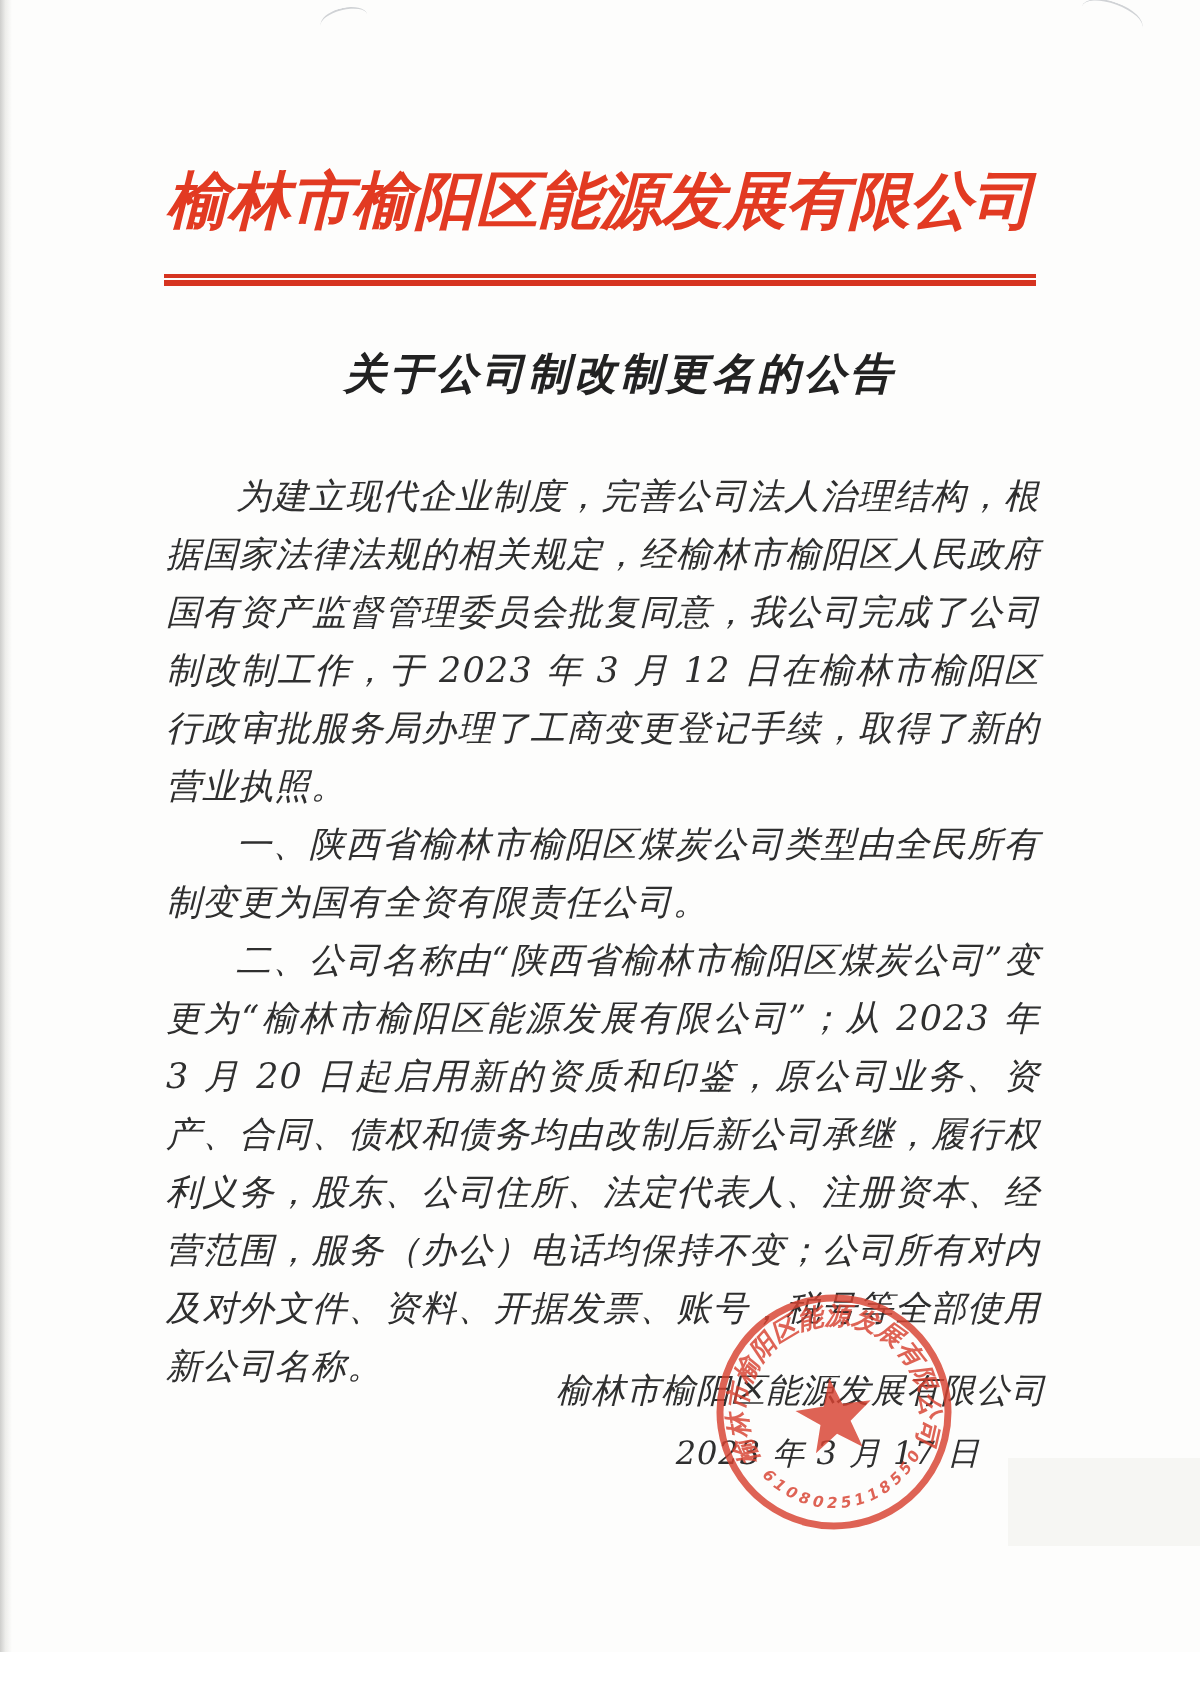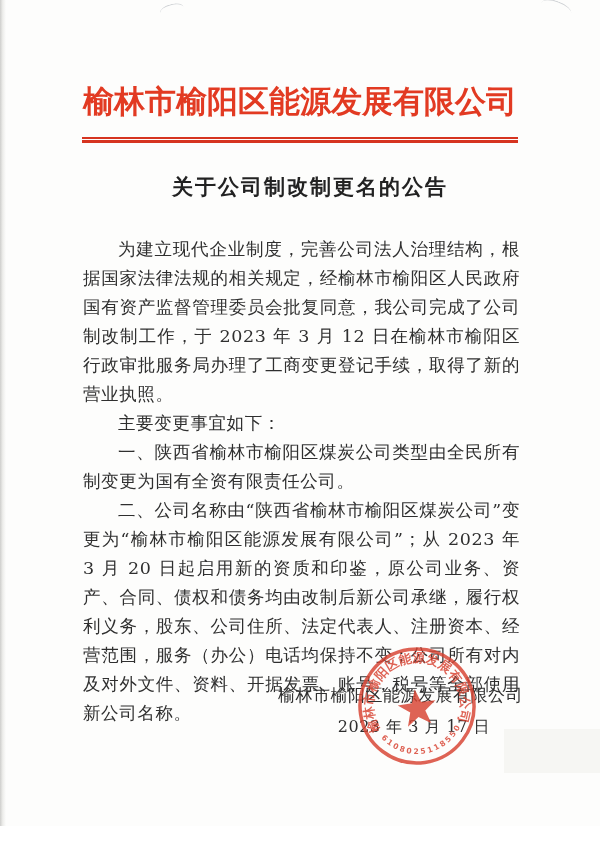--- a/index.html
+++ b/index.html
@@ -4,20 +4,21 @@
 <style>
   * { margin:0; padding:0; box-sizing:border-box; }
   html,body { background:#ffffff; }
   .page {
     position:relative;
     width:600px; height:826px;
     background:#fdfdfc;
     overflow:hidden;
     font-family:"DejaVu Serif","Liberation Serif",serif;
     color:var(--text, #2f2f2f);
+    font-style:italic;
   }
   .scan-edge {
     position:absolute; left:0; top:0; width:6px; height:100%;
     background:linear-gradient(90deg, #c2c2c0 0px, #e9e9e6 45%, rgba(255,255,255,0) 100%);
     opacity:.8;
   }
   .artifact {
     position:absolute; border-radius:50%;
     border-top:1.5px solid #9aa0a8; opacity:.45;
   }
@@ -104,21 +105,20 @@
   <div class="scan-patch"></div>
 
   <h1 class="letterhead">榆林市榆阳区能源发展有限公司</h1>
 
   <div class="red-rule"></div>
 
   <h2 class="doc-title">关于公司制改制更名的公告</h2>
 
   <div class="body-text">
     <p>为建立现代企业制度，完善公司法人治理结构，根据国家法律法规的相关规定，经榆林市榆阳区人民政府国有资产监督管理委员会批复同意，我公司完成了公司制改制工作，于 2023 年 3 月 12 日在榆林市榆阳区行政审批服务局办理了工商变更登记手续，取得了新的营业执照。</p>
-    <p>主要变更事宜如下：</p>
     <p>一、陕西省榆林市榆阳区煤炭公司类型由全民所有制变更为国有全资有限责任公司。</p>
     <p>二、公司名称由“陕西省榆林市榆阳区煤炭公司”变更为“榆林市榆阳区能源发展有限公司”；从 2023 年 3 月 20 日起启用新的资质和印鉴，原公司业务、资产、合同、债权和债务均由改制后新公司承继，履行权利义务，股东、公司住所、法定代表人、注册资本、经营范围，服务（办公）电话均保持不变；公司所有对内及对外文件、资料、开据发票、账号，税号等全部使用新公司名称。</p>
   </div>
 
   <div class="sig-company">榆林市榆阳区能源发展有限公司</div>
 
   <div class="sig-date">2023 年 3 月 17 日</div>
 
   <svg class="seal" viewBox="0 0 150 150" xmlns="http://www.w3.org/2000/svg">
     <defs>

